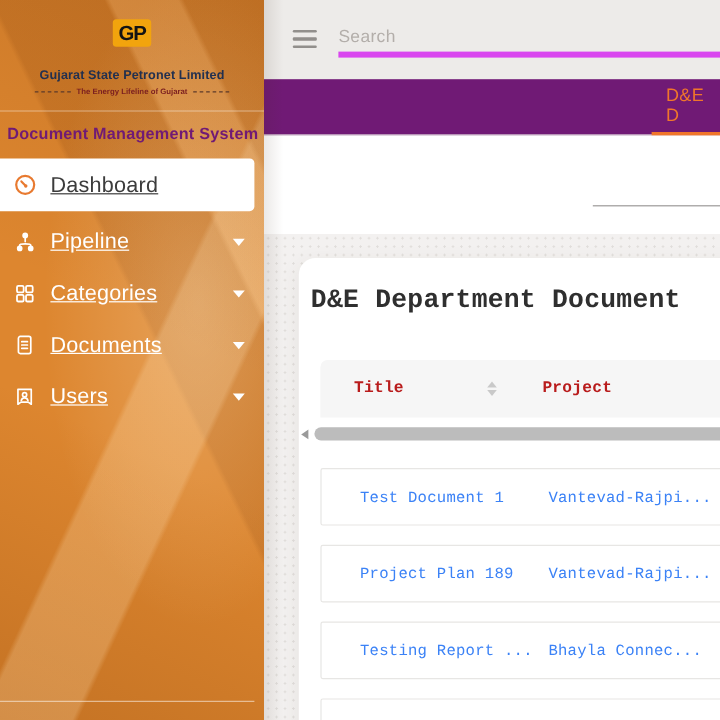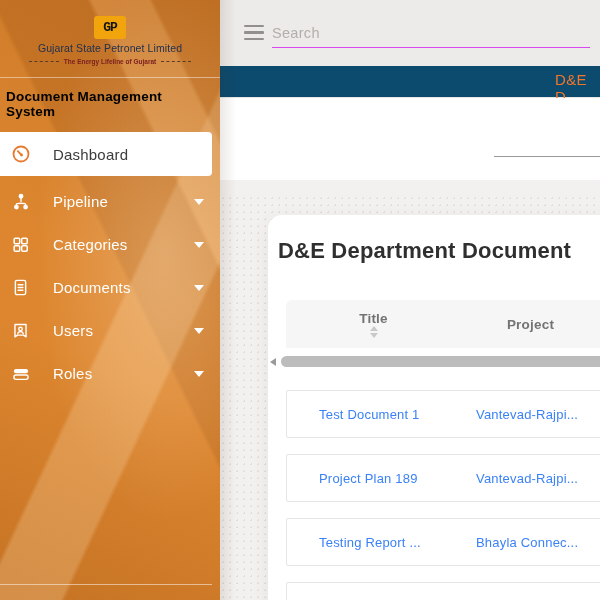--- a/index.html
+++ b/index.html
@@ -13,78 +13,78 @@
     background:
       linear-gradient(205deg, rgba(120,60,10,.18), transparent 45%),
       radial-gradient(ellipse at 75% 42%, rgba(255,228,190,.30), transparent 55%),
       linear-gradient(115deg, rgba(255,225,180,0) 52%, rgba(255,222,175,.26) 53%, rgba(255,222,175,.26) 68%, rgba(255,222,175,0) 69%),
       linear-gradient(64deg, transparent 55%, rgba(160,85,20,.28) 56%, rgba(160,85,20,.28) 74%, rgba(235,180,120,.30) 75%, rgba(235,180,120,.30) 86%, rgba(150,80,20,.22) 87%),
       linear-gradient(25deg, rgba(140,70,10,.30), rgba(140,70,10,0) 40%);
   }
   .side-header { position:relative; text-align:center; padding:16px 6px 12px; }
   .logo-box { width:32px; height:23px; margin:0 auto; background:#f2a40d;
     border-radius:3px; display:flex; align-items:center; justify-content:center; }
-  .logo-box span { font-weight:bold; font-size:13px; letter-spacing:-1px; color:#141414;font-family:Liberation Mono, monospace; }
-  .company-name { margin-top:3px; font-size:10.5px; font-weight:normal; color:#22304f;
+  .logo-box span { font-weight:bold; font-size:17px; letter-spacing:-1px; color:#141414; }
+  .company-name { margin-top:18px; font-size:10.5px; font-weight:bold; color:#22304f;
     letter-spacing:.1px; white-space:nowrap; }
   .tagline-row { margin-top:4px; display:flex; align-items:center; justify-content:center; gap:5px; }
   .tagline-row .dash { width:30px; border-top:1px dashed #5c3a2a; }
   .tagline { font-size:6.5px; font-weight:bold; color:#7c2020; white-space:nowrap; }
   .side-divider { position:relative; border-top:1px solid rgba(255,255,255,.45); }
-  .app-title { position:relative; padding:11px 15px 13px 6px; color:#000000;
+  .app-title { position:relative; padding:11px 0 13px 6px; color:#701a75;
     font-size:13.5px; font-weight:bold; letter-spacing:.2px; }
   .nav { position:relative; }
-  .nav-item { height:43px; display:flex; align-items:center; gap:22px;
-    padding:0 16px 0 10px; color:#fff; font-size:15px; letter-spacing:.2px; cursor:pointer; }
+  .nav-item { height:43px; display:flex; align-items:center; gap:11px;
+    padding:0 16px 0 10px; color:#fff; font-size:18px; letter-spacing:.2px; cursor:pointer;text-decoration:underline; }
   .nav-item.active { height:44px; width:calc(100% - 8px); background:#fff;
     color:#3c3c3c; border-radius:0 4px 4px 0; margin-bottom:4px; }
   .nav-item .ico { width:21px; height:21px; flex:0 0 21px; display:flex;
     align-items:center; justify-content:center; }
   .chev { margin-left:auto; width:0; height:0; border-left:5px solid transparent;
     border-right:5px solid transparent; border-top:6px solid #fff; }
   .bottom-divider { position:absolute; bottom:15px; left:0; width:212px;
     border-top:1px solid rgba(255,255,255,.5); }
 
   
   .main { position:absolute; left:220px; top:0; right:0; bottom:0; background:#f3f1f0; }
   .main::before { content:""; position:absolute; left:0; top:0; bottom:0; width:16px;
     background:linear-gradient(90deg, rgba(60,40,20,.10), transparent); z-index:9; pointer-events:none; }
 
   .topbar { position:relative; height:66px; background:#edebe9; }
   .hamburger { position:absolute; left:24px; top:25px; width:20px; height:15px;
     display:flex; flex-direction:column; justify-content:space-between; cursor:pointer; }
   .hamburger div { height:2.4px; background:#928f8c; border-radius:1px; }
-  .search-input { position:absolute; left:52px; top:18px; width:calc(100% - 62px);
+  .search-input { position:absolute; left:62px; top:18px; width:calc(100% - 62px);
     height:30px; border:none; outline:none; background:transparent;
-    border-bottom:1px solid #d946ef; font-size:14.5px; color:#555; letter-spacing:.3px; }
+    border-bottom:5px solid #d946ef; font-size:14.5px; color:#555; letter-spacing:.3px; }
   .search-input::placeholder { color:#b3aeaa; }
 
-  .tabbar { position:relative; height:32px; background:#0c4a6e; border-bottom:1px solid #e7e5e3; }
+  .tabbar { position:relative; height:47px; background:#701a75; border-bottom:1px solid #e7e5e3; }
   .tab-active { position:absolute; left:323px; top:0; height:47px;
     display:flex; align-items:center; padding:0 12px; color:#f0762b; font-size:15px;
     letter-spacing:.3px; border-bottom:3px solid #f0762b; min-width:70px; cursor:pointer; }
 
   .toolbar { position:relative; height:82px; background:#fff; }
   .filter-input { position:absolute; left:274px; top:30px; width:330px; height:29px;
     border:none; outline:none; background:transparent; border-bottom:1px solid #9c9a98;
     font-size:13px; color:#555; }
 
   .page { position:absolute; top:195px; left:0; right:0; bottom:0;
     background-color:#f3f1f0;
     background-image:radial-gradient(rgba(190,185,180,.35) 1px, transparent 1px);
-    background-size:7px 7px; padding:20px 0 0 48px; }
+    background-size:7px 7px; padding:20px 0 0 29px;font-family:Liberation Mono, monospace; }
 
   .card { width:420px; height:500px; background:#fff; border-radius:14px;
     box-shadow:0 5px 18px rgba(80,60,40,.08); padding:23px 0 0 10px; }
   .card-title { font-size:22px; font-weight:bold; color:#2f2f2f; line-height:26px; letter-spacing:.2px; }
 
   .thead { margin:36px 0 0 8px; width:352px; height:48px; display:flex; align-items:center;
     background:#f6f6f6; border-radius:6px 6px 0 0; }
   .th { width:157px; display:flex; align-items:center; justify-content:space-between;
-    padding:0 10px 0 28px; font-size:13.5px; font-weight:bold; color:#737373; letter-spacing:.2px;flex-direction:column; }
+    padding:0 10px 0 28px; font-size:13.5px; font-weight:bold; color:#b91c1c; letter-spacing:.2px; }
   .sort { display:flex; flex-direction:column; gap:2px; align-items:center; cursor:pointer; }
   .sort .up { width:0; height:0; border-left:4px solid transparent; border-right:4px solid transparent;
     border-bottom:5px solid #c9c9c9; }
   .sort .dn { width:0; height:0; border-left:4px solid transparent; border-right:4px solid transparent;
     border-top:5px solid #c9c9c9; }
 
   .hscroll { margin:7px 0 0 -8px; height:13px; display:flex; align-items:center; }
   .sb-arrow { width:0; height:0; border-top:4.5px solid transparent; border-bottom:4.5px solid transparent;
     border-right:6px solid #9a9a9a; margin-right:5px; cursor:pointer; }
   .sb-thumb { height:11px; width:356px; background:#bcbcbc; border-radius:7px; cursor:pointer; }
@@ -178,30 +178,20 @@
         <svg width="19" height="19" viewBox="0 0 24 24" fill="none" stroke="#fff" stroke-width="1.8" stroke-linecap="round" stroke-linejoin="round">
             <path d="M5 4.5h14v15.5l-3.2-2.2H8.2L5 20z"></path>
             <circle cx="12" cy="10" r="2.2"></circle>
             <path d="M8.5 16c.5-1.8 1.9-2.7 3.5-2.7s3 .9 3.5 2.7"></path>
           </svg>
       </span>
       <span>Users</span>
       <span class="chev"></span>
     </div>
 
-    <div class="nav-item">
-      <span class="ico">
-        <svg width="20" height="20" viewBox="0 0 24 24">
-            <rect x="3.5" y="6" width="17" height="5.2" rx="2.4" fill="#fff"></rect>
-            <rect x="3.5" y="13.2" width="17" height="5.2" rx="2.4" fill="none" stroke="#fff" stroke-width="1.7"></rect>
-          </svg>
-      </span>
-      <span>Roles</span>
-      <span class="chev"></span>
-    </div>
 
 
   </nav>
 
   <div class="bottom-divider"></div>
 </aside>
 
 <div class="main">
 
   <div class="topbar">

